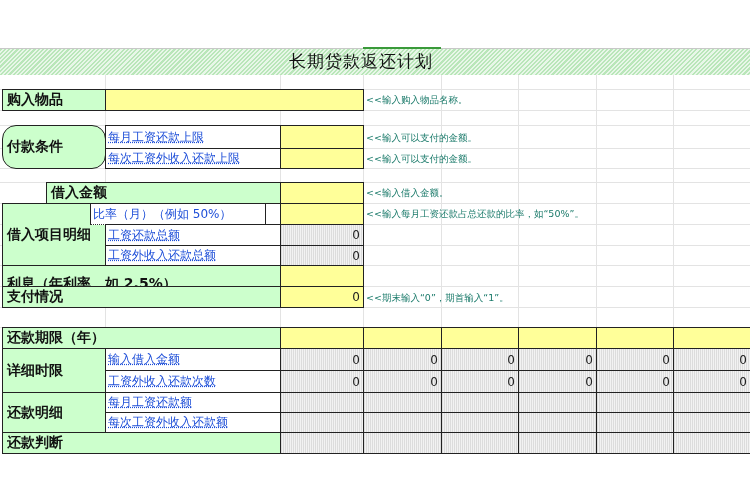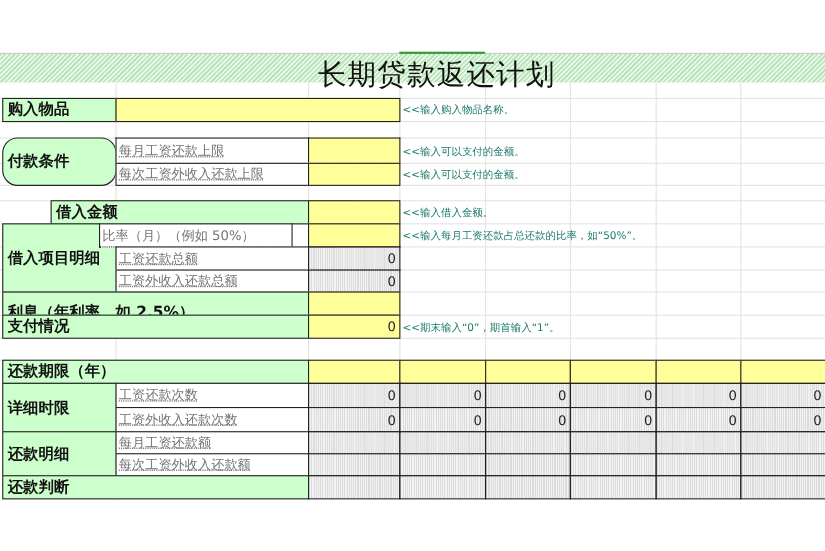--- a/index.html
+++ b/index.html
@@ -7,25 +7,25 @@
          font-family:"DejaVu Sans","Liberation Sans",sans-serif; }
   .sheet { position:absolute; left:0; top:0; width:750px; height:501px; }
   .cell { position:absolute; box-sizing:border-box; overflow:hidden; white-space:nowrap; }
   
   .grid-v { position:absolute; top:75px; bottom:47px; width:1px; background:#e3e3e3; }
   .grid-h { position:absolute; left:0; right:0; height:1px; background:#e3e3e3; }
   .title-band { left:0; top:48px; width:750px; height:27px;
     background: repeating-linear-gradient(135deg,#b9e6b9 0px,#b9e6b9 1.5px,#e8f7e8 1.5px,#e8f7e8 3px);
     border-top:1px solid #c8c8c8; }
   .title-text { position:absolute; left:289px; top:50px; font-family:Liberation Serif, serif;
-    font-size:26px; color:#111; letter-spacing:1px; }
+    font-size:17px; color:#111; letter-spacing:1px; }
   .sel-bar { position:absolute; left:363px; top:47px; width:78px; height:2px; background:#3a9a3a; }
   .lbl { background:#ccffcc; border:1px solid #222; font-weight:bold; font-size:14px; color:#111;
          padding-left:4px; display:flex; align-items:center; }
-  .sub { background:#fff; border:1px solid #222; font-size:12px; color:#737373; padding-left:2px;
+  .sub { background:#fff; border:1px solid #222; font-size:12px; color:#1d4ed8; padding-left:2px;
          display:flex; align-items:center; }
   .sub.dotb { border-bottom:1px dotted #333; }
   .sub span { text-decoration:underline; text-decoration-style:dotted; }
   .yel { background:#ffff99; border:1px solid #222; font-size:12px; color:#222;
          display:flex; align-items:center; justify-content:flex-end; padding-right:3px; }
   .gray { background:
       repeating-linear-gradient(90deg,#dcdcdc 0px,#dcdcdc 1px,#f2f2f2 1px,#f2f2f2 2px);
       border:1px solid #222; font-size:12px; color:#222;
       display:flex; align-items:center; justify-content:flex-end; padding-right:3px; }
   .gray.dotb { border-bottom:1px dotted #333; }
@@ -104,21 +104,21 @@
   <div class="cell lbl" style="left:2px;top:327px;width:279px;height:22px;">还款期限（年）</div>
   <div class="cell yel" style="left:280px;top:327px;width:84px;height:22px;"></div>
   <div class="cell yel" style="left:363px;top:327px;width:79px;height:22px;"></div>
   <div class="cell yel" style="left:441px;top:327px;width:78px;height:22px;"></div>
   <div class="cell yel" style="left:518px;top:327px;width:79px;height:22px;"></div>
   <div class="cell yel" style="left:596px;top:327px;width:78px;height:22px;"></div>
   <div class="cell yel" style="left:673px;top:327px;width:78px;height:22px;"></div>
 
   <div class="cell lbl" style="left:2px;top:348px;width:104px;height:45px;">详细时限</div>
   <div class="cell sub dotb" style="left:105px;top:348px;width:176px;height:23px;">
-      <span>工资还款次数</span>
+      <span>输入借入金额</span>
     </div>
   <div class="cell sub" style="left:105px;top:370px;width:176px;height:23px;">
       <span>工资外收入还款次数</span>
     </div>
 
   <div class="cell gray dotb" style="left:280px;top:348px;width:84px;height:23px;">0</div>
   <div class="cell gray dotb" style="left:363px;top:348px;width:79px;height:23px;">0</div>
   <div class="cell gray dotb" style="left:441px;top:348px;width:78px;height:23px;">0</div>
   <div class="cell gray dotb" style="left:518px;top:348px;width:79px;height:23px;">0</div>
   <div class="cell gray dotb" style="left:596px;top:348px;width:78px;height:23px;">0</div>

